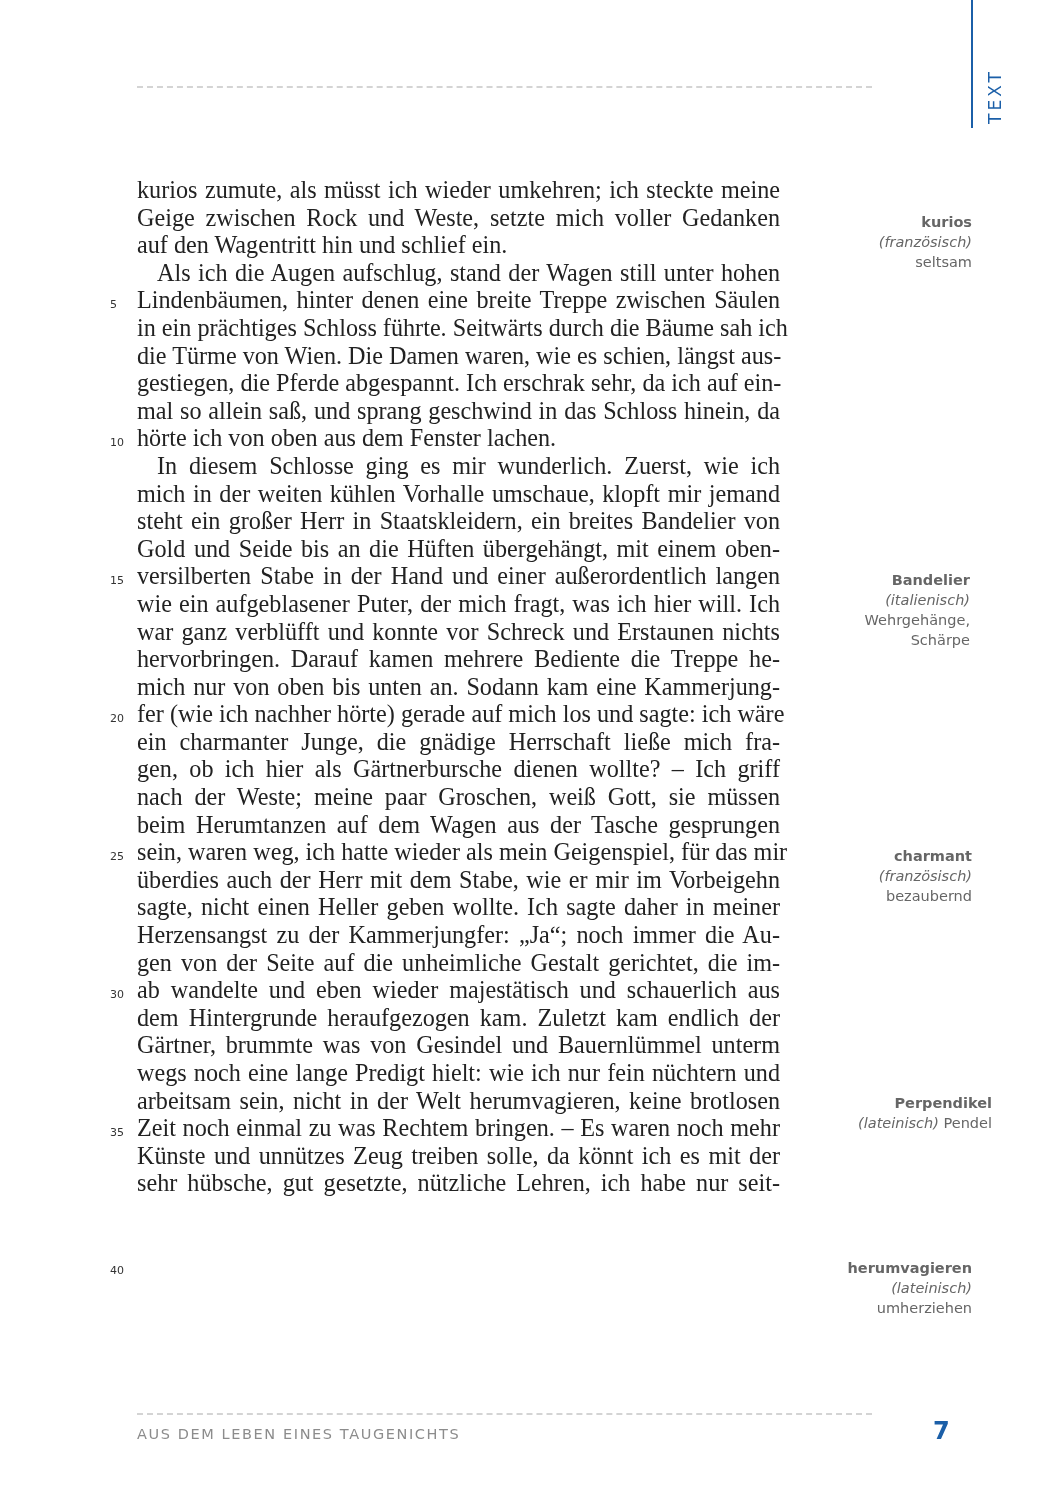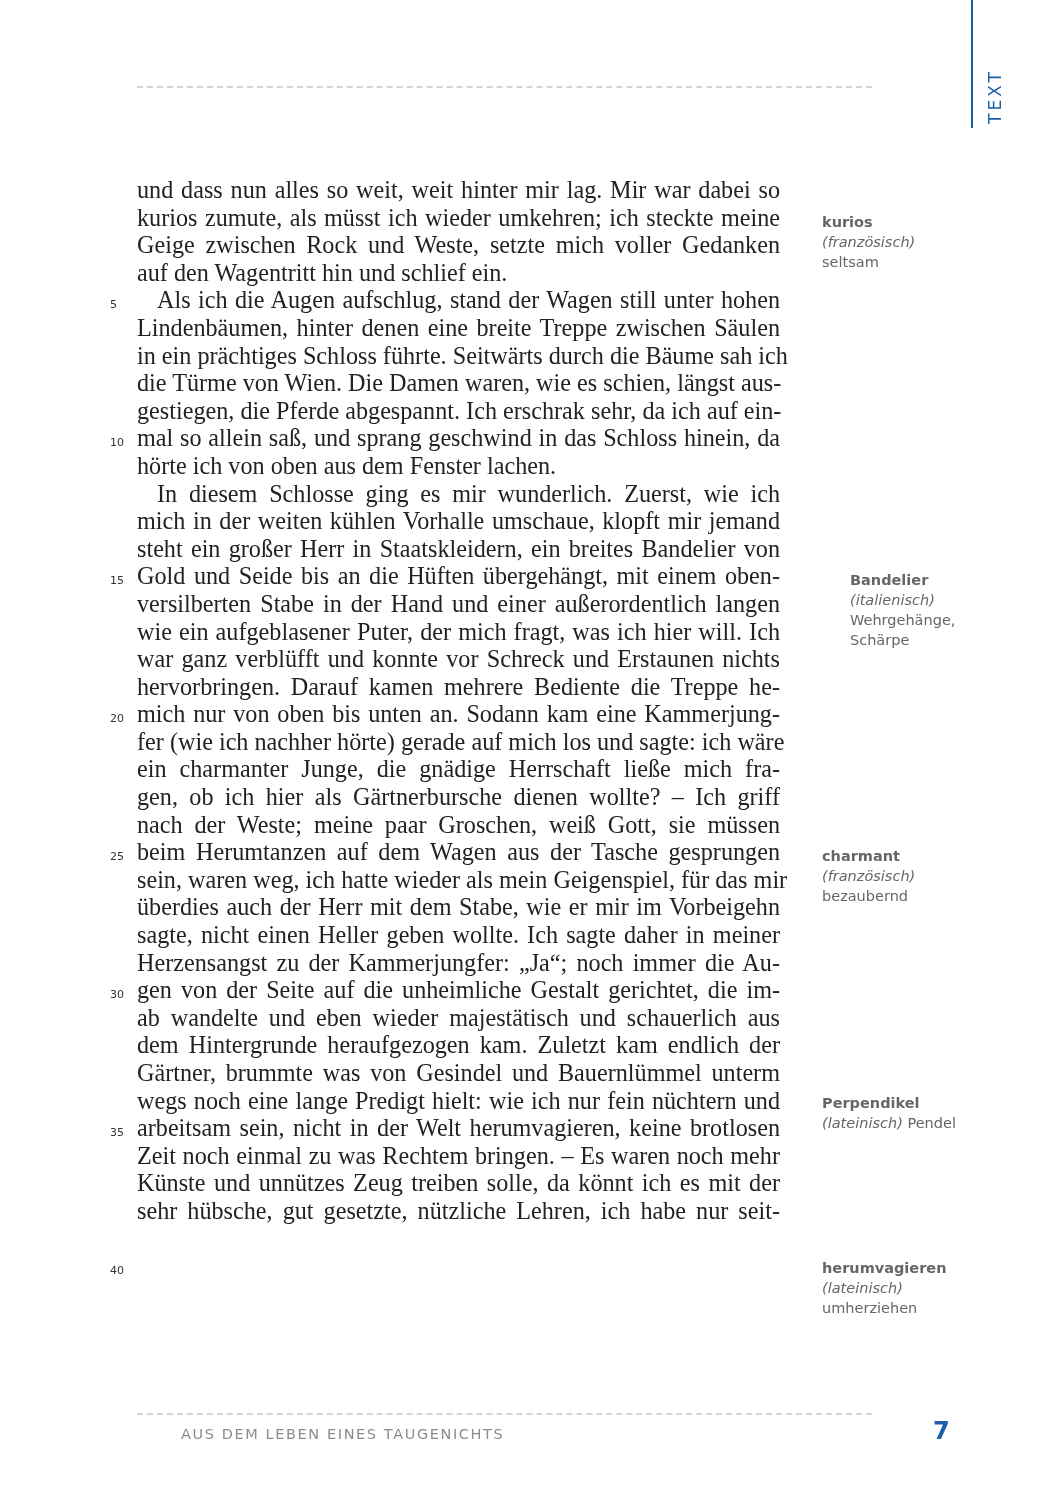--- a/index.html
+++ b/index.html
@@ -33,45 +33,45 @@
     .line.last { text-align-last: left; }
     .line.indent { padding-left: 20px; }
     .line-number {
       position: absolute; left: 110px; width: 22px;
       font-family: "DejaVu Sans", sans-serif; font-size: 11px; color: #333333;
     }
     .gloss {
       position: absolute; left: 822px; width: 150px;
       font-family: "DejaVu Sans", sans-serif; font-size: 14.5px; line-height: 20px;
       color: #666666;
+      text-align: right;
     }
     .gloss .term { font-weight: bold; color: #666666; display: block; }
     .gloss .origin { font-style: italic; }
     .gloss .meaning { }
     .footer-title {
       position: absolute; left: 137px; top: 1426px;
       font-family: "DejaVu Sans", sans-serif; font-size: 14.5px;
-      letter-spacing: 1.6px; color: #8c8c8c; margin-left: 44px;
+      letter-spacing: 1.6px; color: #8c8c8c;
     }
     .page-number {
       position: absolute; left: 933px; top: 1417px;
       font-family: "DejaVu Sans", sans-serif; font-size: 24px; font-weight: bold;
       color: #1b5fa8;
     }
   </style>
 </head>
 <body>
 
 <div class="side-rule"></div>
 <div class="side-label">TEXT</div>
 
 <div class="dash-rule dash-top"></div>
 
 <div class="text-block">
-  <span class="line">und dass nun alles so weit, weit hinter mir lag. Mir war dabei so</span>
   <span class="line">kurios zumute, als müsst ich wieder umkehren; ich steckte meine</span>
   <span class="line">Geige zwischen Rock und Weste, setzte mich voller Gedanken</span>
   <span class="line last">auf den Wagentritt hin und schlief ein.</span>
   <span class="line indent">Als ich die Augen aufschlug, stand der Wagen still unter hohen</span>
   <span class="line">Lindenbäumen, hinter denen eine breite Treppe zwischen Säulen</span>
   <span class="line">in ein prächtiges Schloss führte. Seitwärts durch die Bäume sah ich</span>
   <span class="line">die Türme von Wien. Die Damen waren, wie es schien, längst aus-</span>
   <span class="line">gestiegen, die Pferde abgespannt. Ich erschrak sehr, da ich auf ein-</span>
   <span class="line">mal so allein saß, und sprang geschwind in das Schloss hinein, da</span>
   <span class="line last">hörte ich von oben aus dem Fenster lachen.</span>

